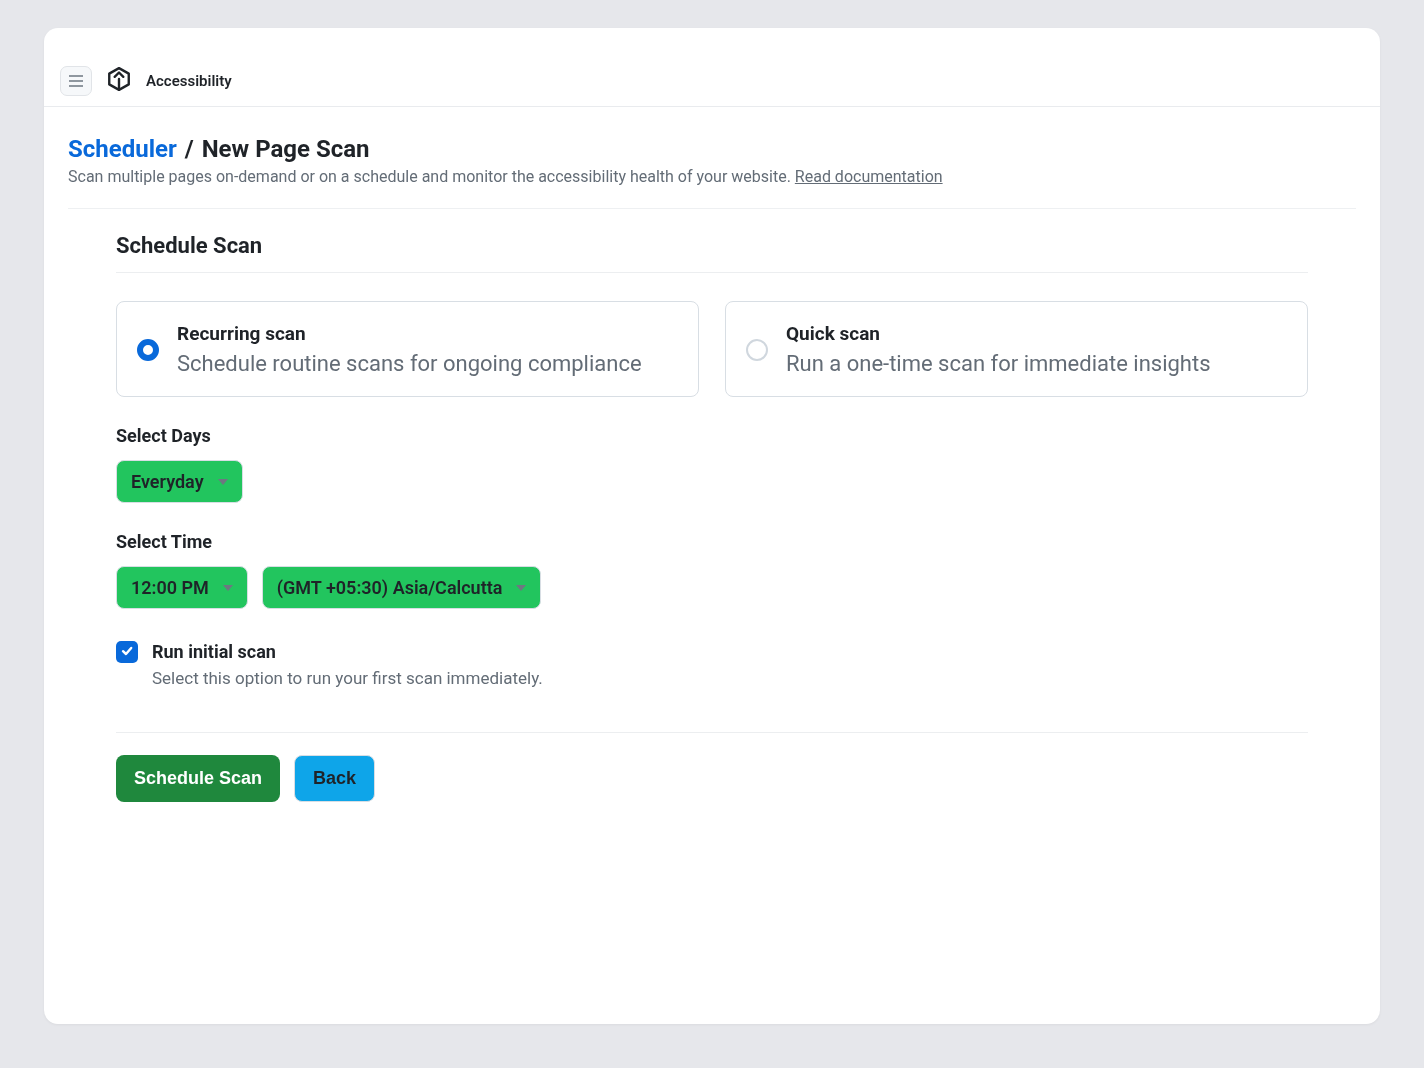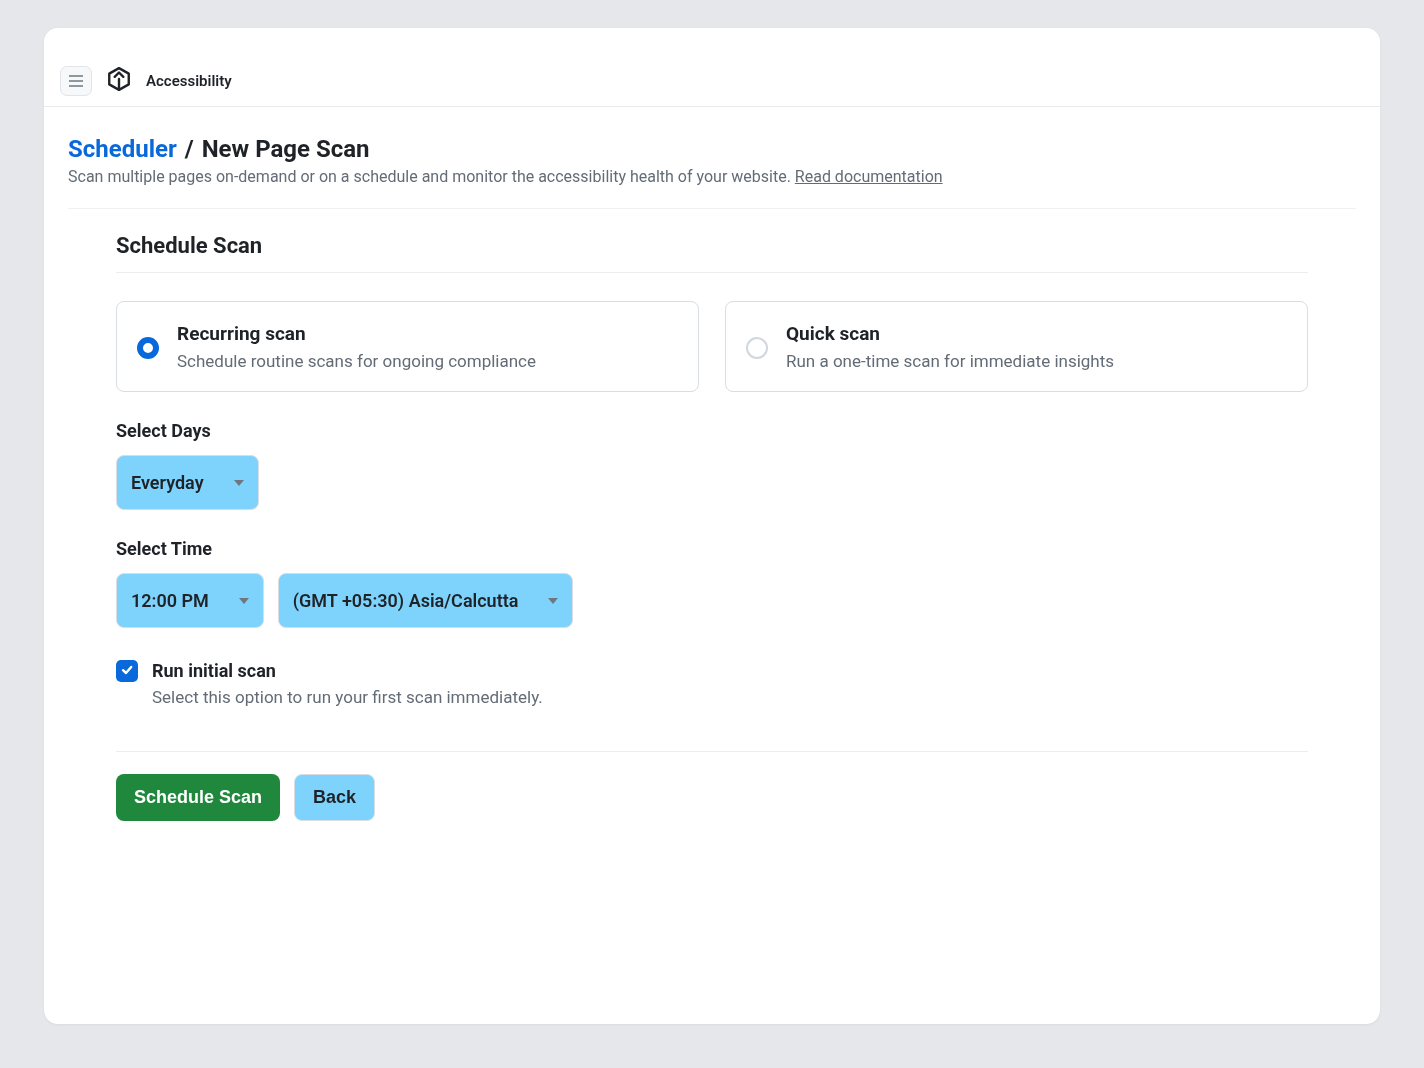--- a/index.html
+++ b/index.html
@@ -121,37 +121,37 @@
     border: 2px solid #d0d7de;
     background: #fff;
   }
   .radio-title {
     font-size: 19px;
     font-weight: 700;
     color: #1f2328;
   }
   .radio-desc {
     margin-top: 6px;
-    font-size: 17px;
+    font-size: 22px;
     color: #636c76;
   }
   .field-label {
     font-size: 18px;
     font-weight: 700;
     color: #1f2328;
   }
   .field-block { margin-top: 28px; }
   .select-btn {
     display: inline-flex;
     align-items: center;
-    gap: 30px;
+    gap: 14px;
     border: 1px solid #d8dee4;
-    background: #7dd3fc;
+    background: #22c55e;
     border-radius: 8px;
-    padding: 16px 14px;
+    padding: 10px 14px;
     font-size: 18px;
     font-weight: 600;
     color: #1f2328;
     cursor: pointer;
     margin-top: 14px;
   }
   .select-row {
     display: flex;
     gap: 14px;
     margin-top: 14px;
@@ -203,21 +203,21 @@
     background: #1f883d;
     color: #fff;
     border: none;
     border-radius: 8px;
     padding: 12px 18px;
     font-size: 18px;
     font-weight: 600;
     cursor: pointer;
   }
   .btn-secondary {
-    background: #7dd3fc;
+    background: #0ea5e9;
     color: #1f2328;
     border: 1px solid #d8dee4;
     border-radius: 8px;
     padding: 12px 18px;
     font-size: 18px;
     font-weight: 600;
     cursor: pointer;
   }
 </style>
 </head>

